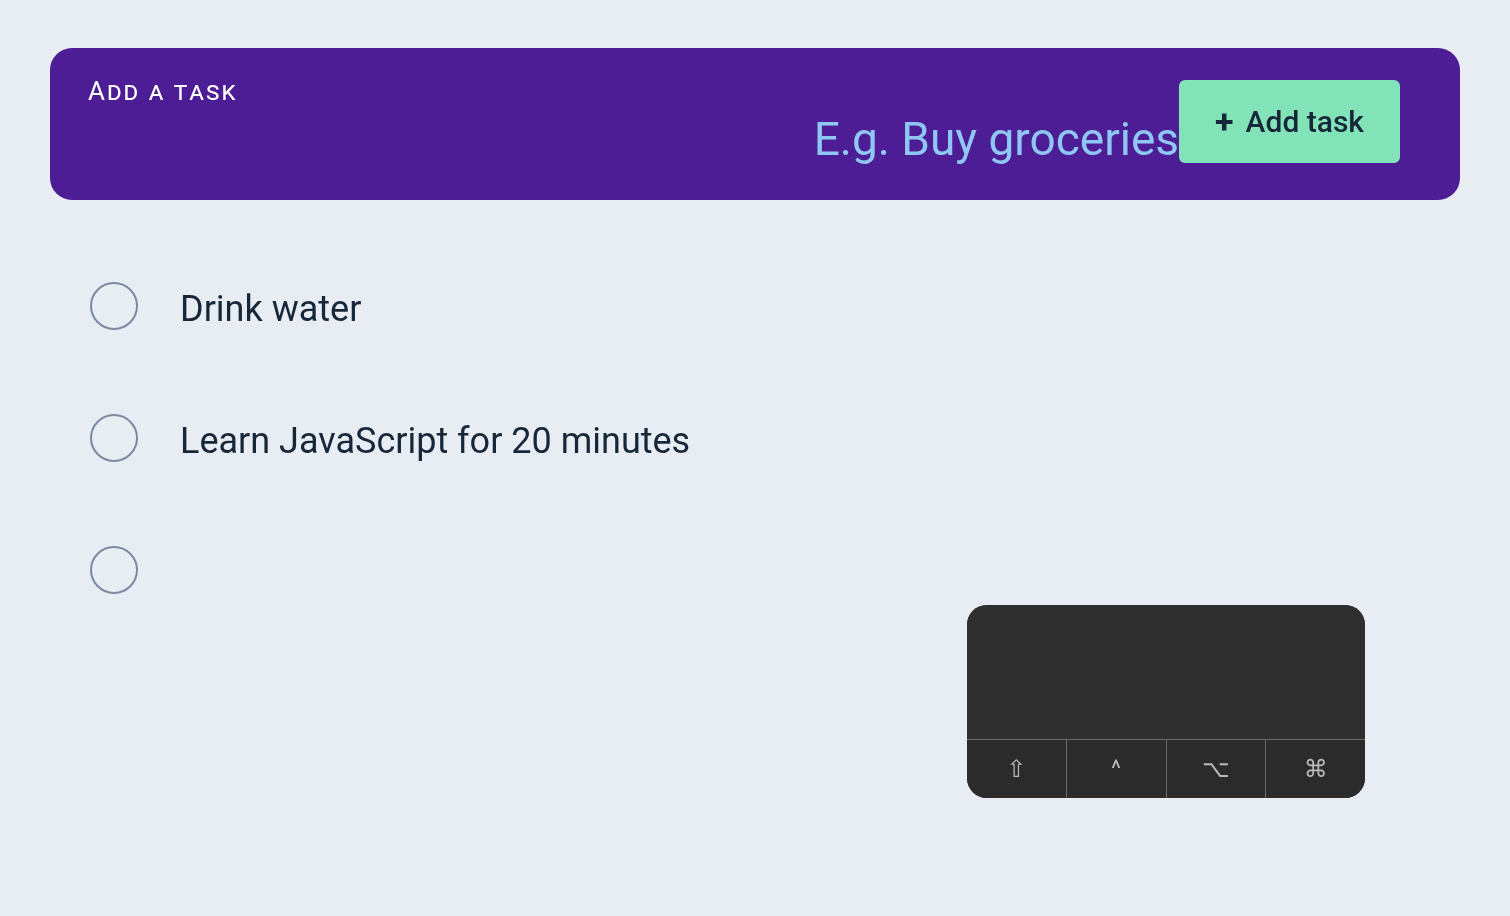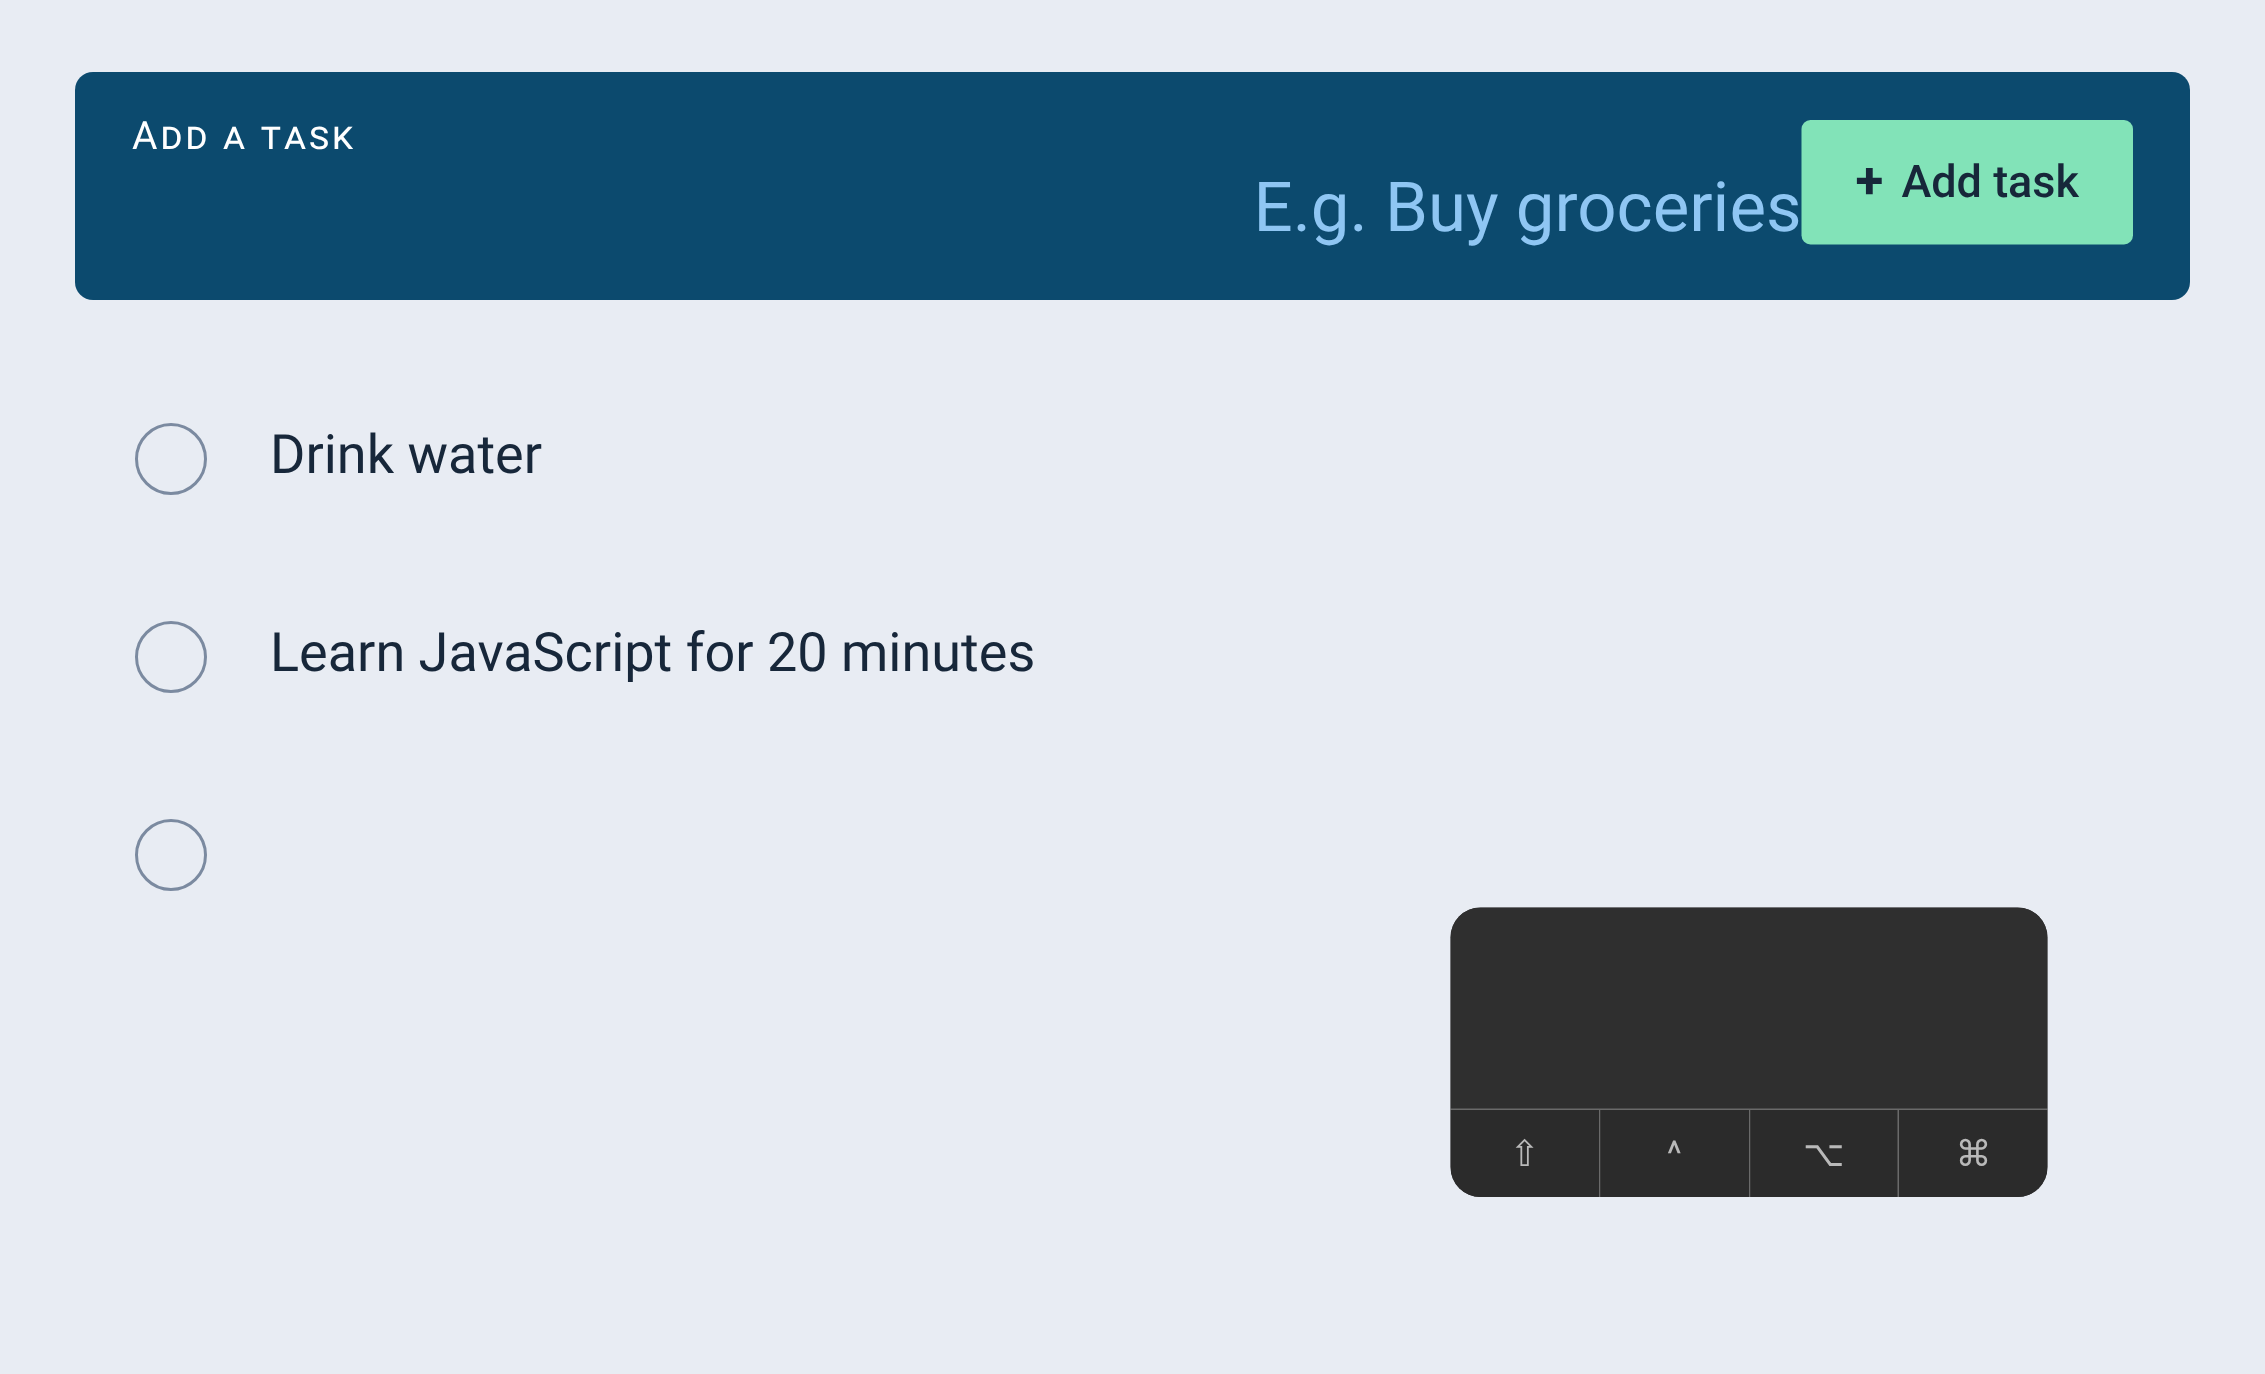--- a/index.html
+++ b/index.html
@@ -12,23 +12,23 @@
     background: #e8ecf3;
     width: 1510px;
     height: 916px;
     overflow: hidden;
     position: relative;
   }
   .container {
     padding: 48px 50px 0 50px;
   }
   .add-task-panel {
-    background: #0c4a6e;
-    border-radius: 12px;
-    padding: 28px 38px 34px 38px;
+    background: #4c1d95;
+    border-radius: 22px;
+    padding: 28px 60px 34px 38px;
     display: flex;
     align-items: center;
     justify-content: space-between;
   }
   .add-task-left {
     flex: 1;
   }
   .add-task-label {
     color: #ffffff;
     font-size: 26px;
@@ -69,21 +69,21 @@
   .plus-icon {
     font-size: 34px;
     font-weight: 700;
     line-height: 1;
   }
   .task-list {
     padding: 58px 0 0 40px;
   }
   .task-item {
     display: flex;
-    align-items: flex-start;
+    align-items: flex-end;
     gap: 42px;
     padding: 24px 0;
     margin-bottom: 36px;
   }
   .task-circle {
     width: 48px;
     height: 48px;
     border: 2px solid #7b8aa0;
     border-radius: 50%;
     background: transparent;

